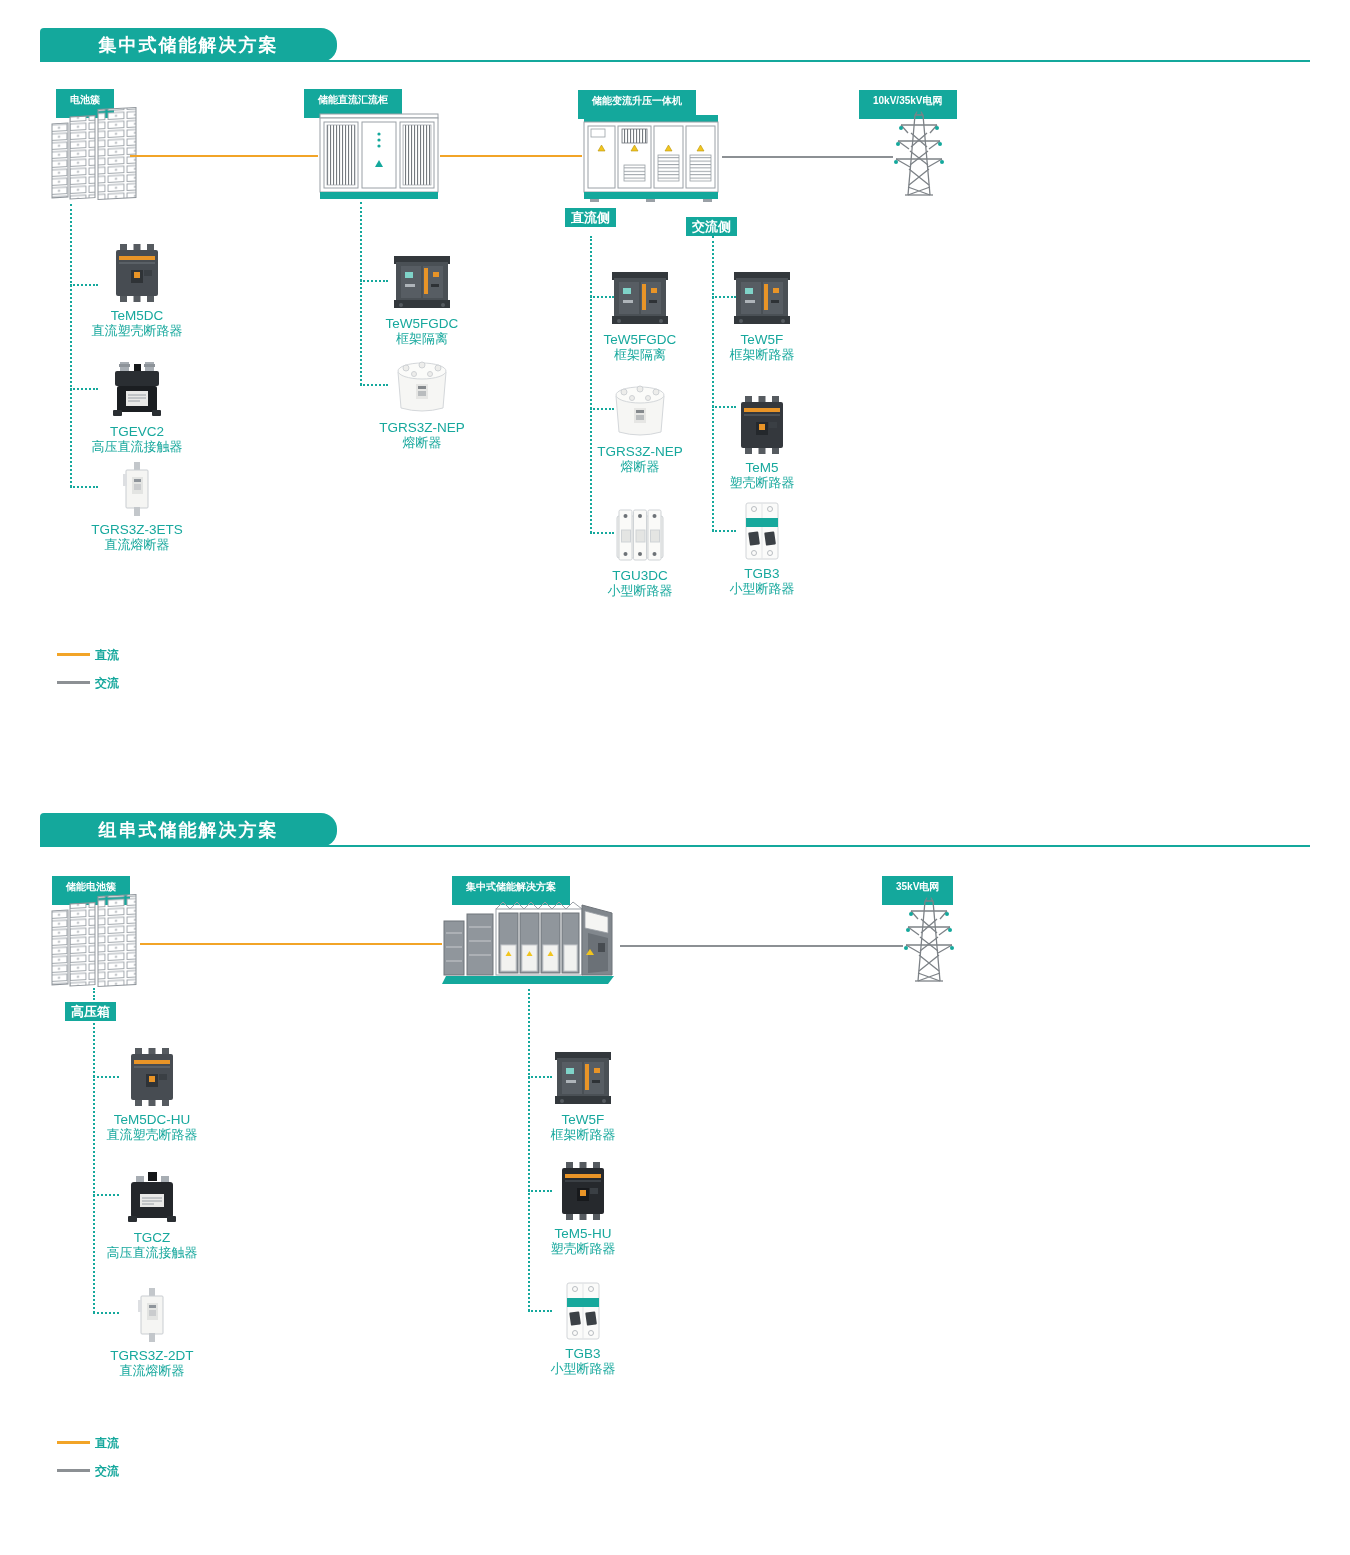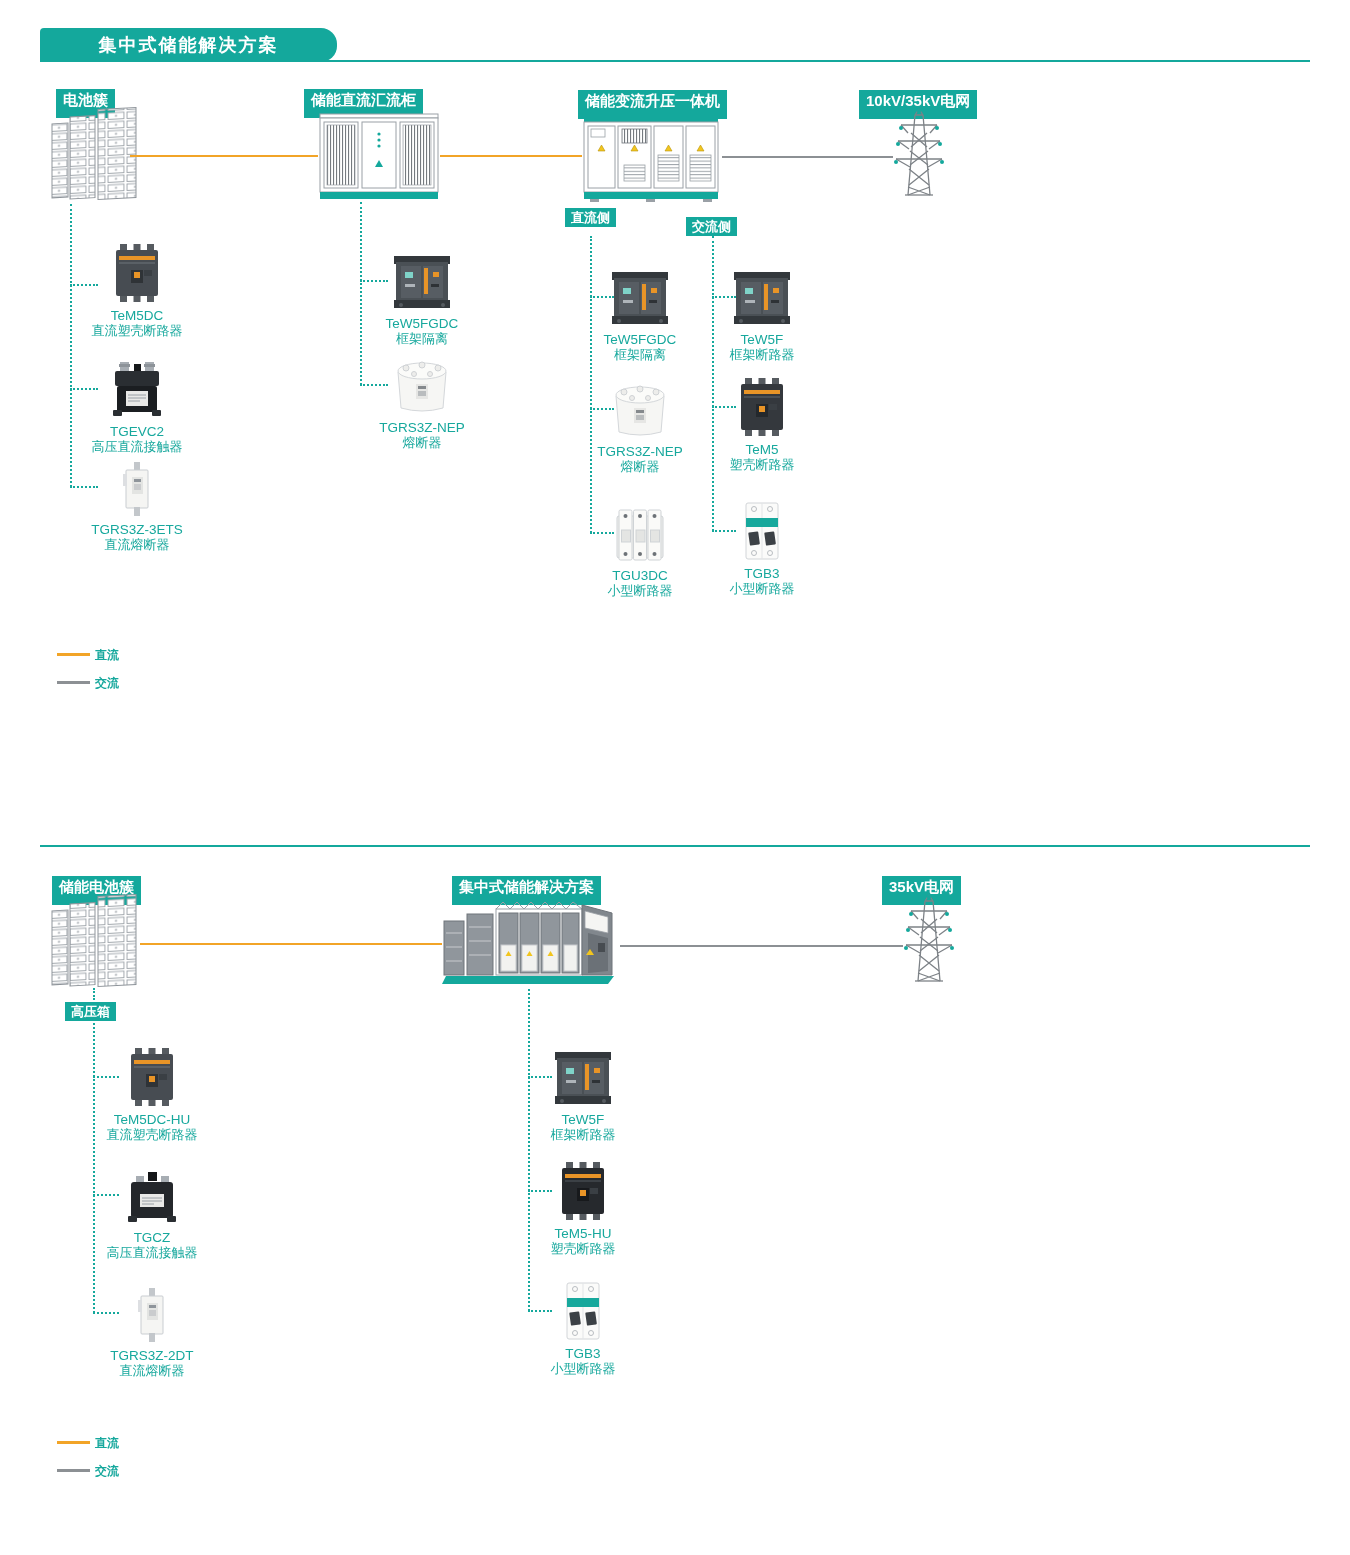--- a/index.html
+++ b/index.html
@@ -4,22 +4,22 @@
 <style>
   html,body{margin:0;padding:0;background:#fff;}
   body{font-family:"Liberation Sans","DejaVu Sans",sans-serif;}
   #canvas{position:relative;width:1350px;height:1555px;background:#fff;overflow:hidden;}
 
   .title-badge{position:absolute;left:40px;width:297px;height:34px;background:#14A89C;color:#fff;
     font-size:18px;font-weight:bold;display:flex;align-items:center;justify-content:center;
     border-radius:4px 16px 16px 0;letter-spacing:2px;}
   .title-line{position:absolute;left:40px;width:1270px;height:2px;background:#14A89C;}
 
-  .chip{position:absolute;background:#14A89C;color:#fff;font-weight:bold;font-size:15px;
-    height:29px;line-height:21px;padding:0 7px;white-space:nowrap;}
+  .chip{position:absolute;background:#14A89C;color:#fff;font-weight:bold;font-size:10px;
+    height:29px;line-height:21px;padding:0 14px;white-space:nowrap;}
   .chip.small{font-size:13px;height:19px;line-height:19px;padding:0 6px;}
 
   .hline{position:absolute;height:2px;}
   .dc-line{background:#F2A427;}
   .ac-line{background:#8C9094;}
 
   .vdash{position:absolute;width:0;border-left:2px dotted #14A89C;}
   .hdash{position:absolute;height:0;border-top:2px dotted #14A89C;}
 
   .icon-abs{position:absolute;}
@@ -328,21 +328,21 @@
         <rect x="38" y="30" width="8" height="3" fill="#2e3236"></rect>
         <rect x="1" y="46" width="56" height="8" fill="#33383c"></rect>
         <circle cx="8" cy="51" r="2" fill="#565b60"></circle>
           <circle cx="50" cy="51" r="2" fill="#565b60"></circle>
       </svg>
     </div>
     <div class="comp-name">TeW5F</div>
     <div class="comp-desc">框架断路器</div>
   </div>
 
-  <div class="comp" style="left:687px;top:378px">
+  <div class="comp" style="left:687px;top:396px">
     <div class="icon-box">
       <svg width="46" height="58" viewBox="0 0 46 58">
         <rect x="6" y="0" width="7" height="8" fill="#565b60"></rect>
           <rect x="19.5" y="0" width="7" height="8" fill="#565b60"></rect>
           <rect x="33" y="0" width="7" height="8" fill="#565b60"></rect>
         <rect x="2" y="6" width="42" height="46" rx="2" fill="#34383d"></rect>
         <rect x="5" y="12" width="36" height="4" fill="#e89427"></rect>
         <rect x="5" y="18" width="36" height="2" fill="#4a5055"></rect>
         <rect x="17" y="26" width="12" height="13" fill="#24282c"></rect>
         <rect x="20" y="28" width="6" height="6" fill="#e89427"></rect>
@@ -372,20 +372,21 @@
     </div>
     <div class="comp-name">TGB3</div>
     <div class="comp-desc">小型断路器</div>
   </div>
 
   <div class="legend-line dc-line" style="left:57px;top:653px"></div>
   <div class="legend-label" style="left:95px;top:647px">直流</div>
   <div class="legend-line ac-line" style="left:57px;top:681px"></div>
   <div class="legend-label" style="left:95px;top:675px">交流</div>
 
+  <div class="title-badge" style="top:813px">组串式储能解决方案</div>
   <div class="title-line" style="top:845px"></div>
 
   <div class="chip" style="left:52px;top:876px">储能电池簇</div>
   <div class="chip" style="left:452px;top:876px">集中式储能解决方案</div>
   <div class="chip" style="left:882px;top:876px">35kV电网</div>
 
   <div class="icon-abs" style="left:50px;top:893px">
     <svg width="88" height="96" viewBox="0 0 88 96">
       <g transform="skewY(-3)">
         <rect x="2" y="18" width="16" height="74" fill="url(#pm)" stroke="#8f959b"></rect>

